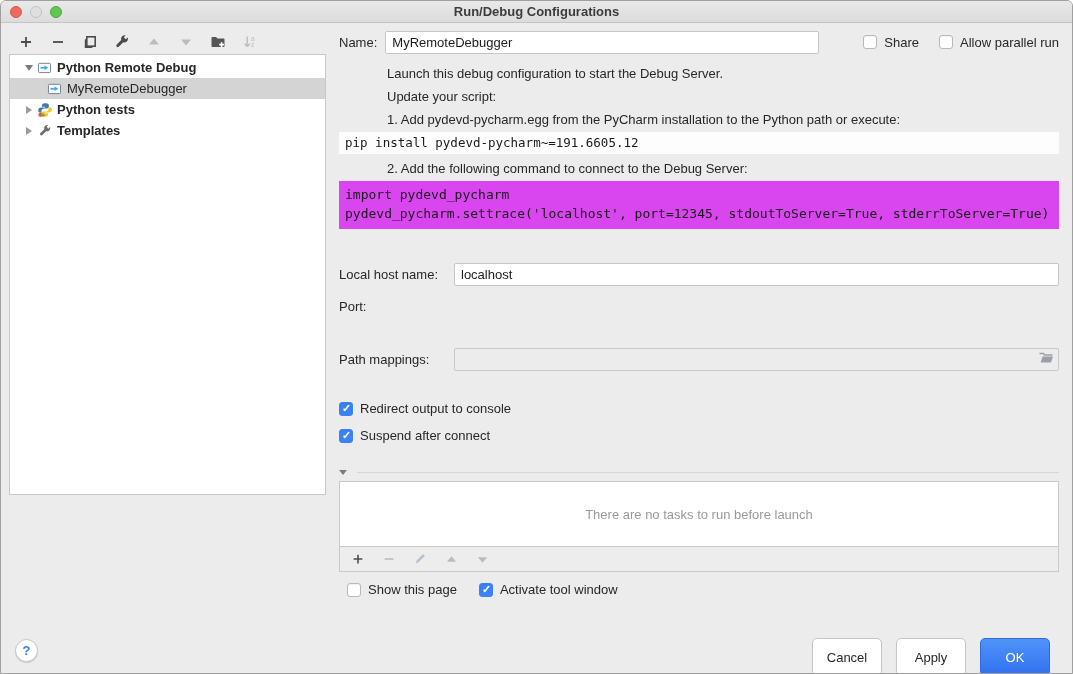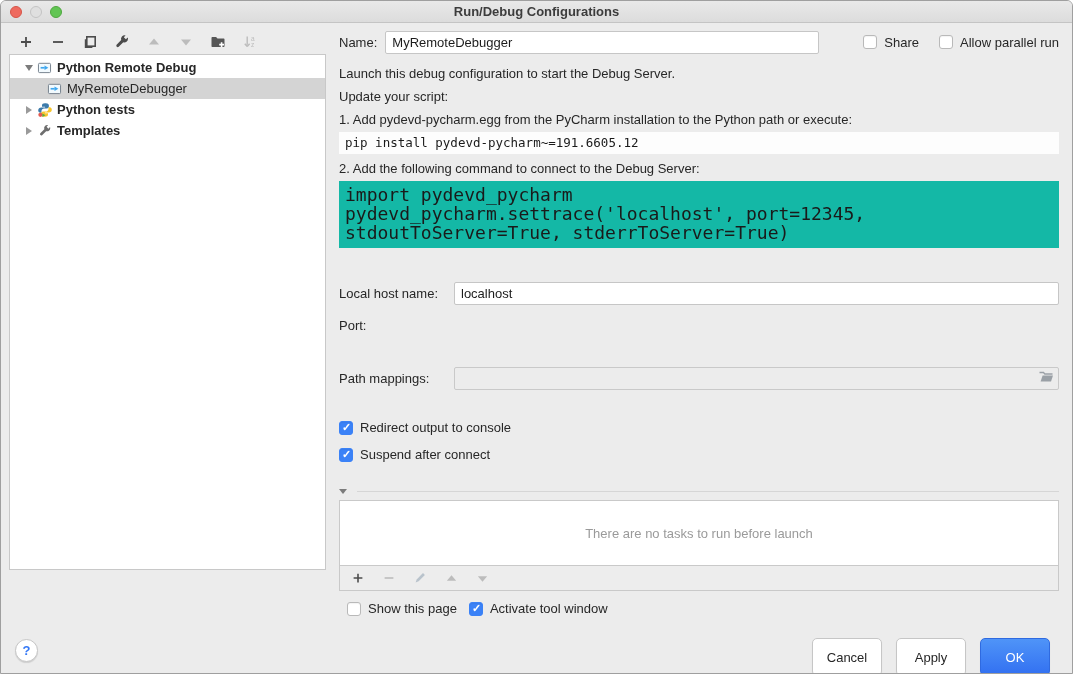--- a/index.html
+++ b/index.html
@@ -19,21 +19,21 @@
   .light.min   { background:#dfdfdf; border:1px solid #c3c3c3; }
   .light.zoom  { background:#62c554; border:1px solid #4fa73f; }
   .title { position:absolute; left:0; right:0; text-align:center; font-weight:600; color:#3c3c3c; }
 
   
   .left-toolbar { position:absolute; left:14px; top:30px; height:22px; display:flex; align-items:center; gap:10px; }
   .tbtn { width:22px; height:22px; display:flex; align-items:center; justify-content:center; }
   .tbtn svg { display:block; }
 
   
-  .tree-panel { position:absolute; left:8px; top:53px; width:317px; height:516px;
+  .tree-panel { position:absolute; left:8px; top:53px; width:317px; height:441px;
                 background:#ffffff; border:1px solid #c8c8c8; padding-top:2px; overflow:hidden; }
   .tree-row { height:21px; display:flex; align-items:center; white-space:nowrap; }
   .tree-row.selected { background:#d4d4d4; }
   .tree-row .indent1 { width:12px; flex:0 0 12px; }
   .disc { width:14px; flex:0 0 14px; display:flex; align-items:center; justify-content:center; }
   .tri-down { width:0; height:0; border-left:4.5px solid transparent; border-right:4.5px solid transparent; border-top:6px solid #7c7c7c; }
   .tri-right { width:0; height:0; border-top:4.5px solid transparent; border-bottom:4.5px solid transparent; border-left:6px solid #9a9a9a; }
   .tree-icon { width:17px; flex:0 0 17px; display:flex; align-items:center; justify-content:center; margin-right:4px; }
   .tree-label { font-weight:bold; }
   .tree-label.normal { font-weight:normal; }
@@ -47,26 +47,26 @@
             padding:2px 6px; font-family:"Liberation Sans",sans-serif; font-size:13px; color:#1c1c1c; outline:none; }
   .name-input { width:434px; }
   .right-checks { margin-left:auto; display:flex; align-items:center; gap:20px; }
 
   .cbx { display:flex; align-items:center; gap:7px; }
   .cb { width:14px; height:14px; border-radius:3px; background:#fff; border:1px solid #b9b9b9;
         box-shadow:inset 0 1px 1px rgba(0,0,0,.05); flex:0 0 14px; position:relative; }
   .cb.checked { background:#3b82f7; border-color:#3b82f7; }
   .cb.checked::after { content:"✓"; position:absolute; left:2px; top:-1px; color:#fff; font-size:11px; font-weight:bold; }
 
-  .para { line-height:16px; margin-top:7px; }
+  .para { line-height:16px; margin-top:7px;margin-left:48px; }
   .para.first { margin-top:11px; }
   .codestrip { margin-top:4px; background:#fdfdfd; padding:3px 6px;
                font-family:"DejaVu Sans Mono", monospace; font-size:12.5px; color:#1a1a1a; line-height:16px; }
-  .codeblock { margin-top:4px; background:#14b8a6; padding:4px 6px 6px;
-               font-family:"DejaVu Sans Mono", monospace; font-size:18px; color:#1a1a1a; line-height:19px; }
+  .codeblock { margin-top:4px; background:#d946ef; padding:4px 6px 6px;
+               font-family:"DejaVu Sans Mono", monospace; font-size:13px; color:#1a1a1a; line-height:19px; }
 
   .field-row { margin-top:8px; height:24px; }
   .field-row .flabel { width:115px; flex:0 0 115px; }
   .field-row .tfield { flex:1; }
   .mt-local { margin-top:33px; }
   .focused { border:1px solid #5a96f5; box-shadow:0 0 0 2.5px rgba(116,166,246,.5); }
   .port-wrap { position:relative; flex:1; display:flex; }
   .caret { position:absolute; left:45px; top:4px; width:1px; height:15px; background:#1a1a1a; }
 
   .mt-path { margin-top:29px; }
@@ -79,21 +79,21 @@
   .before-header { margin-top:27px; display:flex; align-items:center; gap:6px; }
   .before-header .hr { flex:1; border-top:1px solid #d6d6d6; margin-left:4px; }
   .tri-down-sm { width:0; height:0; border-left:4px solid transparent; border-right:4px solid transparent; border-top:5px solid #7c7c7c; }
 
   .tasks-box { margin-top:6px; border:1px solid #c9c9c9; }
   .tasks-empty { height:64px; background:#fff; display:flex; align-items:center; justify-content:center;
                  color:#9a9a9a; }
   .tasks-toolbar { height:25px; background:#ededed; border-top:1px solid #c9c9c9;
                    display:flex; align-items:center; gap:9px; padding-left:7px; }
 
-  .page-checks { margin-top:10px; display:flex; align-items:center; gap:12px; padding-left:8px; }
+  .page-checks { margin-top:10px; display:flex; align-items:center; gap:22px; padding-left:8px; }
 
   
   .footer { position:absolute; left:0; right:0; bottom:0; height:46px; display:flex; align-items:center; }
   .help-btn { position:absolute; left:14px; top:12px; width:23px; height:23px; border-radius:50%;
               background:#fff; border:1px solid #c6c6c6; box-shadow:0 1px 1px rgba(0,0,0,.12);
               color:#3478f6; font-weight:bold; font-size:13px; display:flex; align-items:center; justify-content:center; }
   .btns { position:absolute; right:22px; top:11px; display:flex; gap:14px; }
   .btn { min-width:70px; height:38px; border-radius:5px; background:#fff; border:1px solid #c6c6c6;
          box-shadow:0 1px 1px rgba(0,0,0,.08); font-size:13px; color:#262626;
          display:flex; align-items:center; justify-content:center; padding:0 12px;

